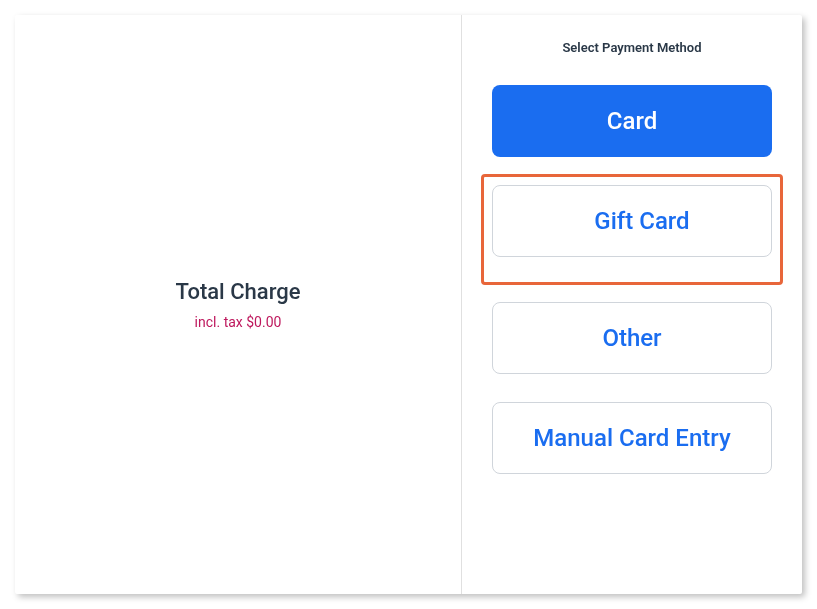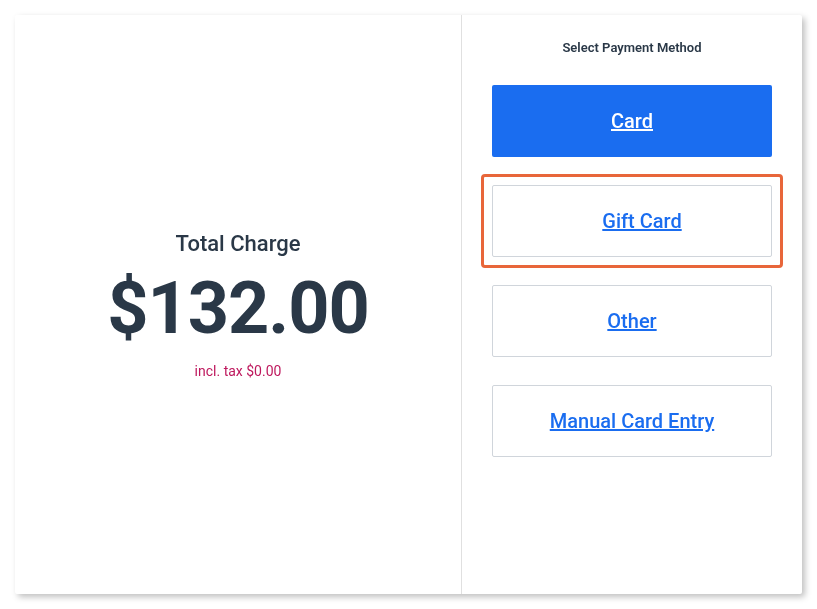--- a/index.html
+++ b/index.html
@@ -60,54 +60,52 @@
       text-align: center;
       margin-bottom: 30px;
     }
     .payment-button {
       width: 100%;
       height: 72px;
       margin-bottom: 28px;
       border: 1px solid #d0d5db;
       background: #fff;
       color: #1a6df0;
-      font-size: 20px;
+      font-size: 24px;
       font-weight: 500;
       cursor: pointer;
       display: flex;
       align-items: center;
       justify-content: center;
-      border-radius: 2px;
+      border-radius: 8px;
       font-family: inherit;
-      text-decoration: underline;
     }
     .payment-button.selected {
       background: #1a6df0;
       color: #fff;
       border: none;
     }
     .highlight-wrapper {
       border: 3px solid #e8663a;
       padding: 8px;
       margin: -11px;
       margin-bottom: 17px;
       border-radius: 4px;
     }
     .highlight-wrapper .payment-button {
-      margin-bottom: 0;
+      margin-bottom: 17px;
       padding-left: 20px;
     }
   </style>
 </head>
 <body>
 
 <div class="container">
   <div class="left-panel">
     <div class="total-label">Total Charge</div>
-    <div class="total-amount">$132.00</div>
     <div class="tax-info">incl. tax $0.00</div>
   </div>
   <div class="right-panel">
     <div class="payment-header">Select Payment Method</div>
     <button class="payment-button selected">Card</button>
     <div class="highlight-wrapper">
       <button class="payment-button">Gift Card</button>
     </div>
     <button class="payment-button">Other</button>
     <button class="payment-button">Manual Card Entry</button>

